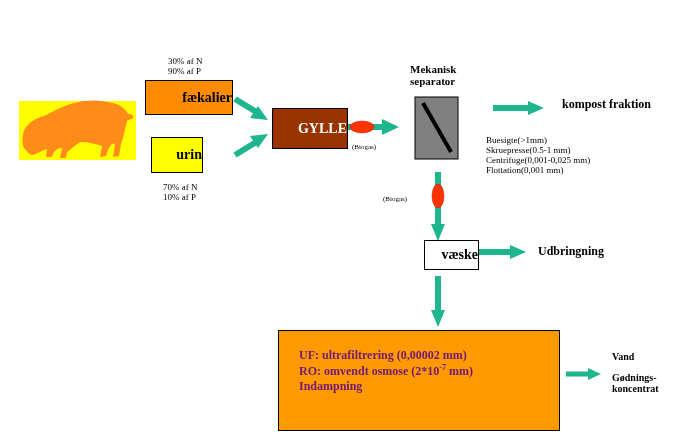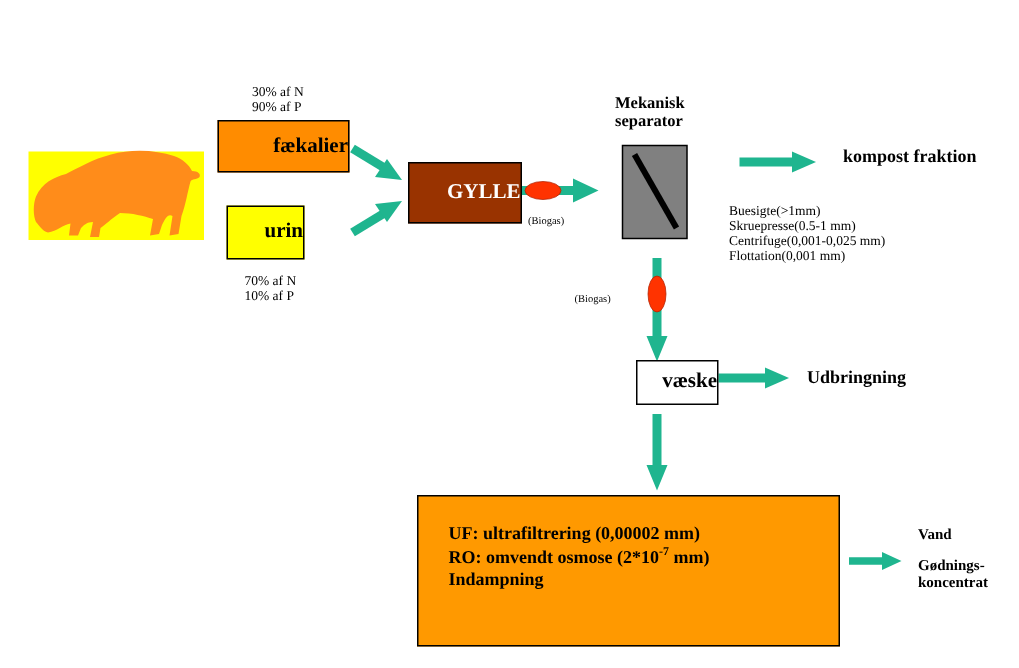--- a/index.html
+++ b/index.html
@@ -105,21 +105,21 @@
   <div>Centrifuge(0,001-0,025 mm)</div>
   <div>Flottation(0,001 mm)</div>
 </div>
 
 <div class="box" style="left:410px; top:240px; width:55px; height:30px; background:#ffffff; font-weight:bold; font-size:14px;margin-left:14px;">
   <span>væske</span>
 </div>
 
 <div class="abs label-bold" style="left:538px; top:244px;">Udbringning</div>
 
-<div class="abs" style="left:278px; top:330px; width:282px; height:101px; box-sizing:border-box; border:1px solid #000; background:#ff9900; color:#000000; font-weight:bold; font-size:12px; line-height:15.5px; padding:17px 0 0 20px;">
+<div class="abs" style="left:278px; top:330px; width:282px; height:101px; box-sizing:border-box; border:1px solid #000; background:#ff9900; color:#701a75; font-weight:bold; font-size:12px; line-height:15.5px; padding:17px 0 0 20px;">
   <div>UF: ultrafiltrering (0,00002  mm)</div>
   <div><span>RO: omvendt osmose (2*10</span><sup style="font-size:8px; line-height:0;">-7</sup><span> mm)</span></div>
   <div>Indampning</div>
 </div>
 
 <div class="abs" style="left:612px; top:351px; font-weight:bold; font-size:10px; line-height:11px;">
   <div>Vand</div>
   <div style="height:10px;"></div>
   <div>Gødnings-</div>
   <div>koncentrat</div>

